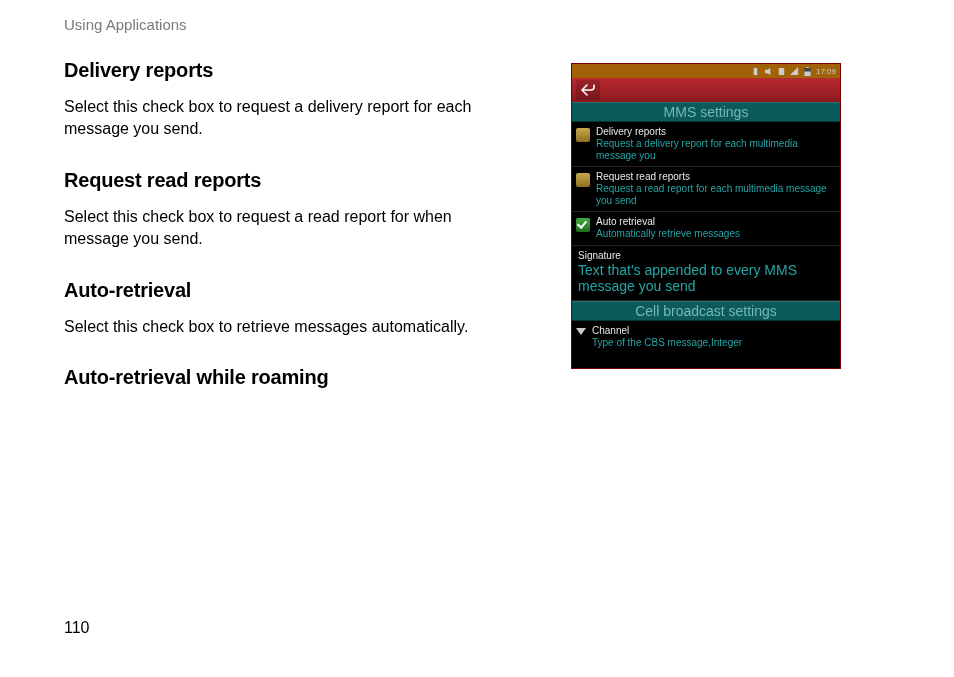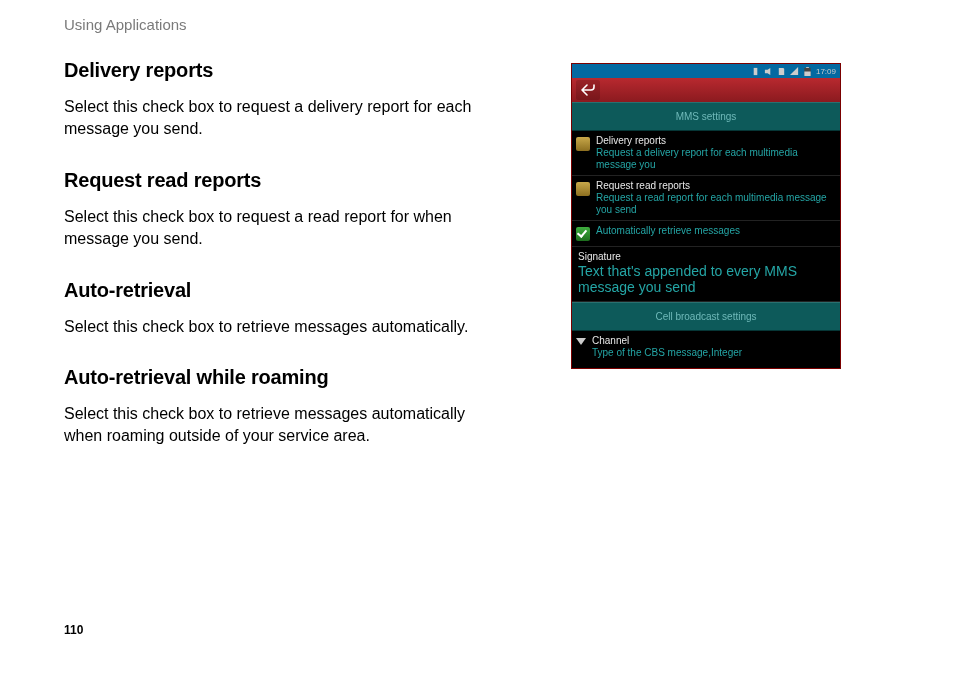--- a/index.html
+++ b/index.html
@@ -41,36 +41,36 @@
     .body-text {
       font-size: 16px;
       color: #000;
       line-height: 1.4;
       margin-bottom: 28px;
     }
     .page-number {
       position: absolute;
       left: 64px;
       bottom: 40px;
-      font-weight: bold;
-      font-size: 12px;
+      font-weight: normal;
+      font-size: 16px;
     }
 
     
     .phone {
       width: 270px;
       height: 306px;
       background: #000;
       border: 1px solid #7a0000;
       position: relative;
       font-family: Arial, sans-serif;
     }
     .statusbar {
       height: 14px;
-      background: #0369a1;
+      background: #a16207;
       display: flex;
       justify-content: flex-end;
       align-items: center;
       gap: 4px;
       padding: 0 4px;
       font-size: 8px;
       color: #ccc;
     }
     .statusbar .sicon {
       width: 9px; height: 9px;
@@ -86,22 +86,22 @@
     .back-btn {
       width: 24px; height: 20px;
       margin-left: 4px;
       background: rgba(0,0,0,0.15);
       border-radius: 2px;
       display: flex; align-items: center; justify-content: center;
     }
     .section-header {
       background: #0d5a5a;
       color: #6fb9b9;
-      font-size: 10px;
-      padding: 8px 6px;
+      font-size: 14px;
+      padding: 1px 6px;
       border-top: 1px solid #2a7070;
       border-bottom: 1px solid #063636;
       text-align: center;
     }
     .setting-row {
       display: flex;
       align-items: flex-start;
       padding: 4px 4px 5px 4px;
       border-bottom: 1px solid #222;
       gap: 6px;
@@ -173,21 +173,20 @@
     <h2>Delivery reports</h2>
     <p class="body-text">Select this check box to request a delivery report for each message you send.</p>
 
     <h2>Request read reports</h2>
     <p class="body-text">Select this check box to request a read report for when message you send.</p>
 
     <h2>Auto-retrieval</h2>
     <p class="body-text">Select this check box to retrieve messages automatically.</p>
 
     <h2>Auto-retrieval while roaming</h2>
-    <p class="body-text">Select this check box to retrieve messages automatically when roaming outside of your service area.</p>
 
   </div>
 
   <div class="right-col">
     <div class="phone">
       <div class="statusbar">
         <span class="sicon">
           <svg width="9" height="9" viewBox="0 0 10 10">
               <rect x="3" y="1" width="4" height="8" fill="#ccc"></rect>
             </svg>
@@ -239,20 +238,21 @@
         <div class="cb"></div>
         <div class="setting-texts">
           <div class="setting-title">Request read reports</div>
           <div class="setting-sub">Request a read report for each multimedia message you send</div>
         </div>
       </div>
 
       <div class="setting-row">
         <div class="cb green"></div>
         <div class="setting-texts">
+          <div class="setting-title">Auto retrieval</div>
           <div class="setting-sub">Automatically retrieve messages</div>
         </div>
       </div>
 
 
       <div class="signature-row">
         <div class="setting-title">Signature</div>
         <div class="sig-sub">Text that's appended to every MMS message you send</div>
       </div>
 

